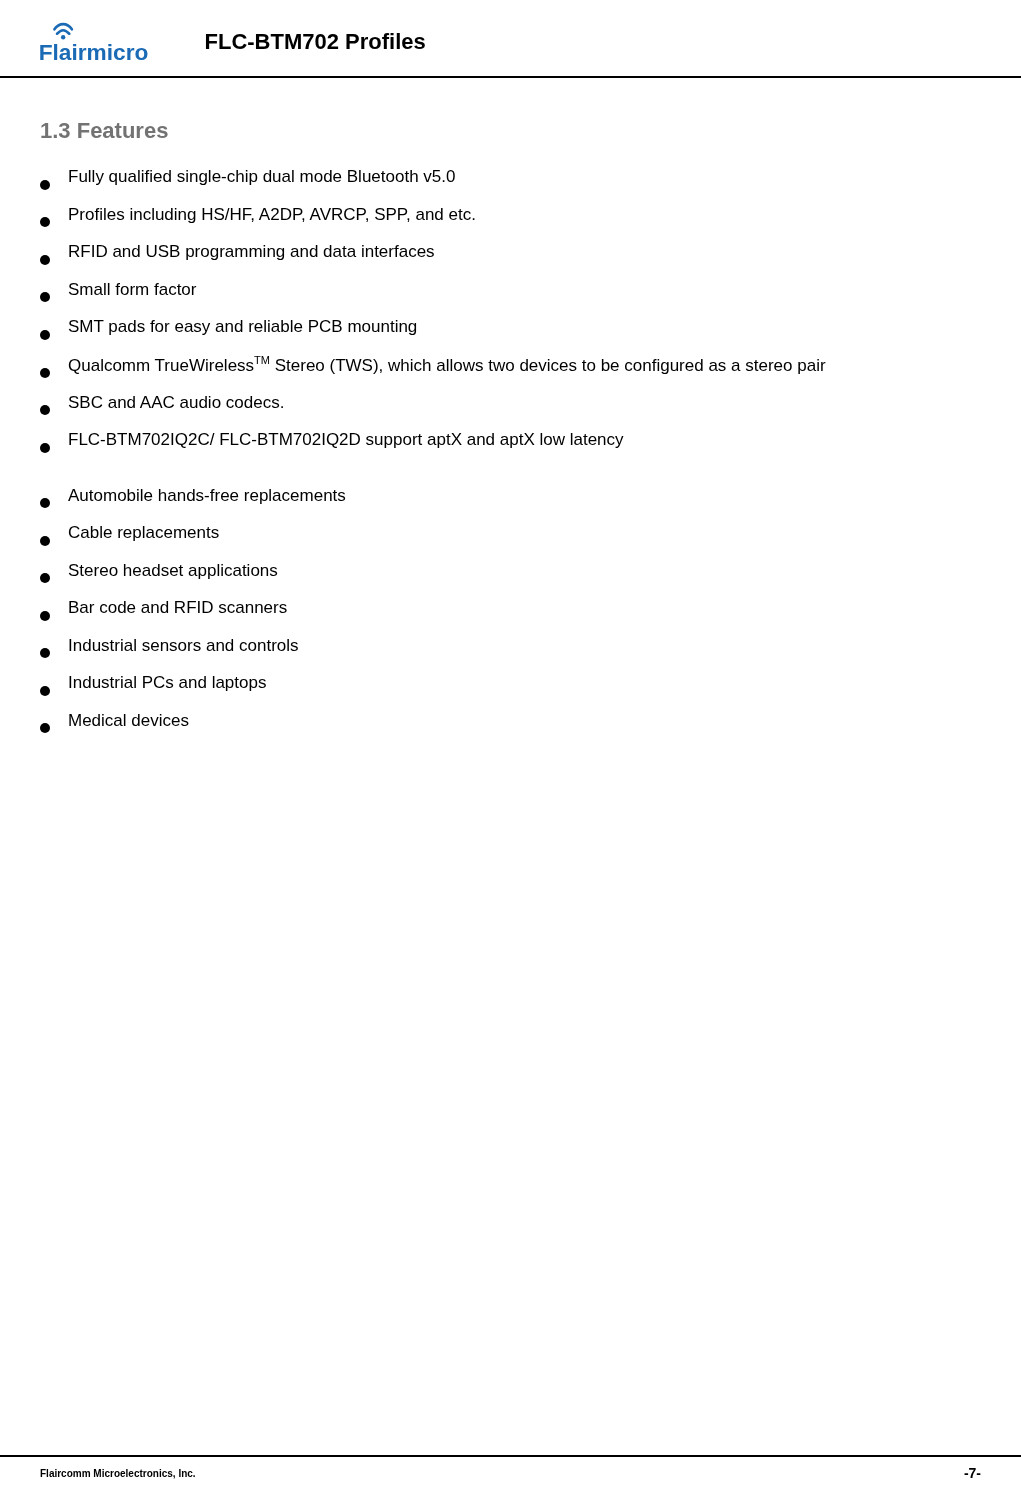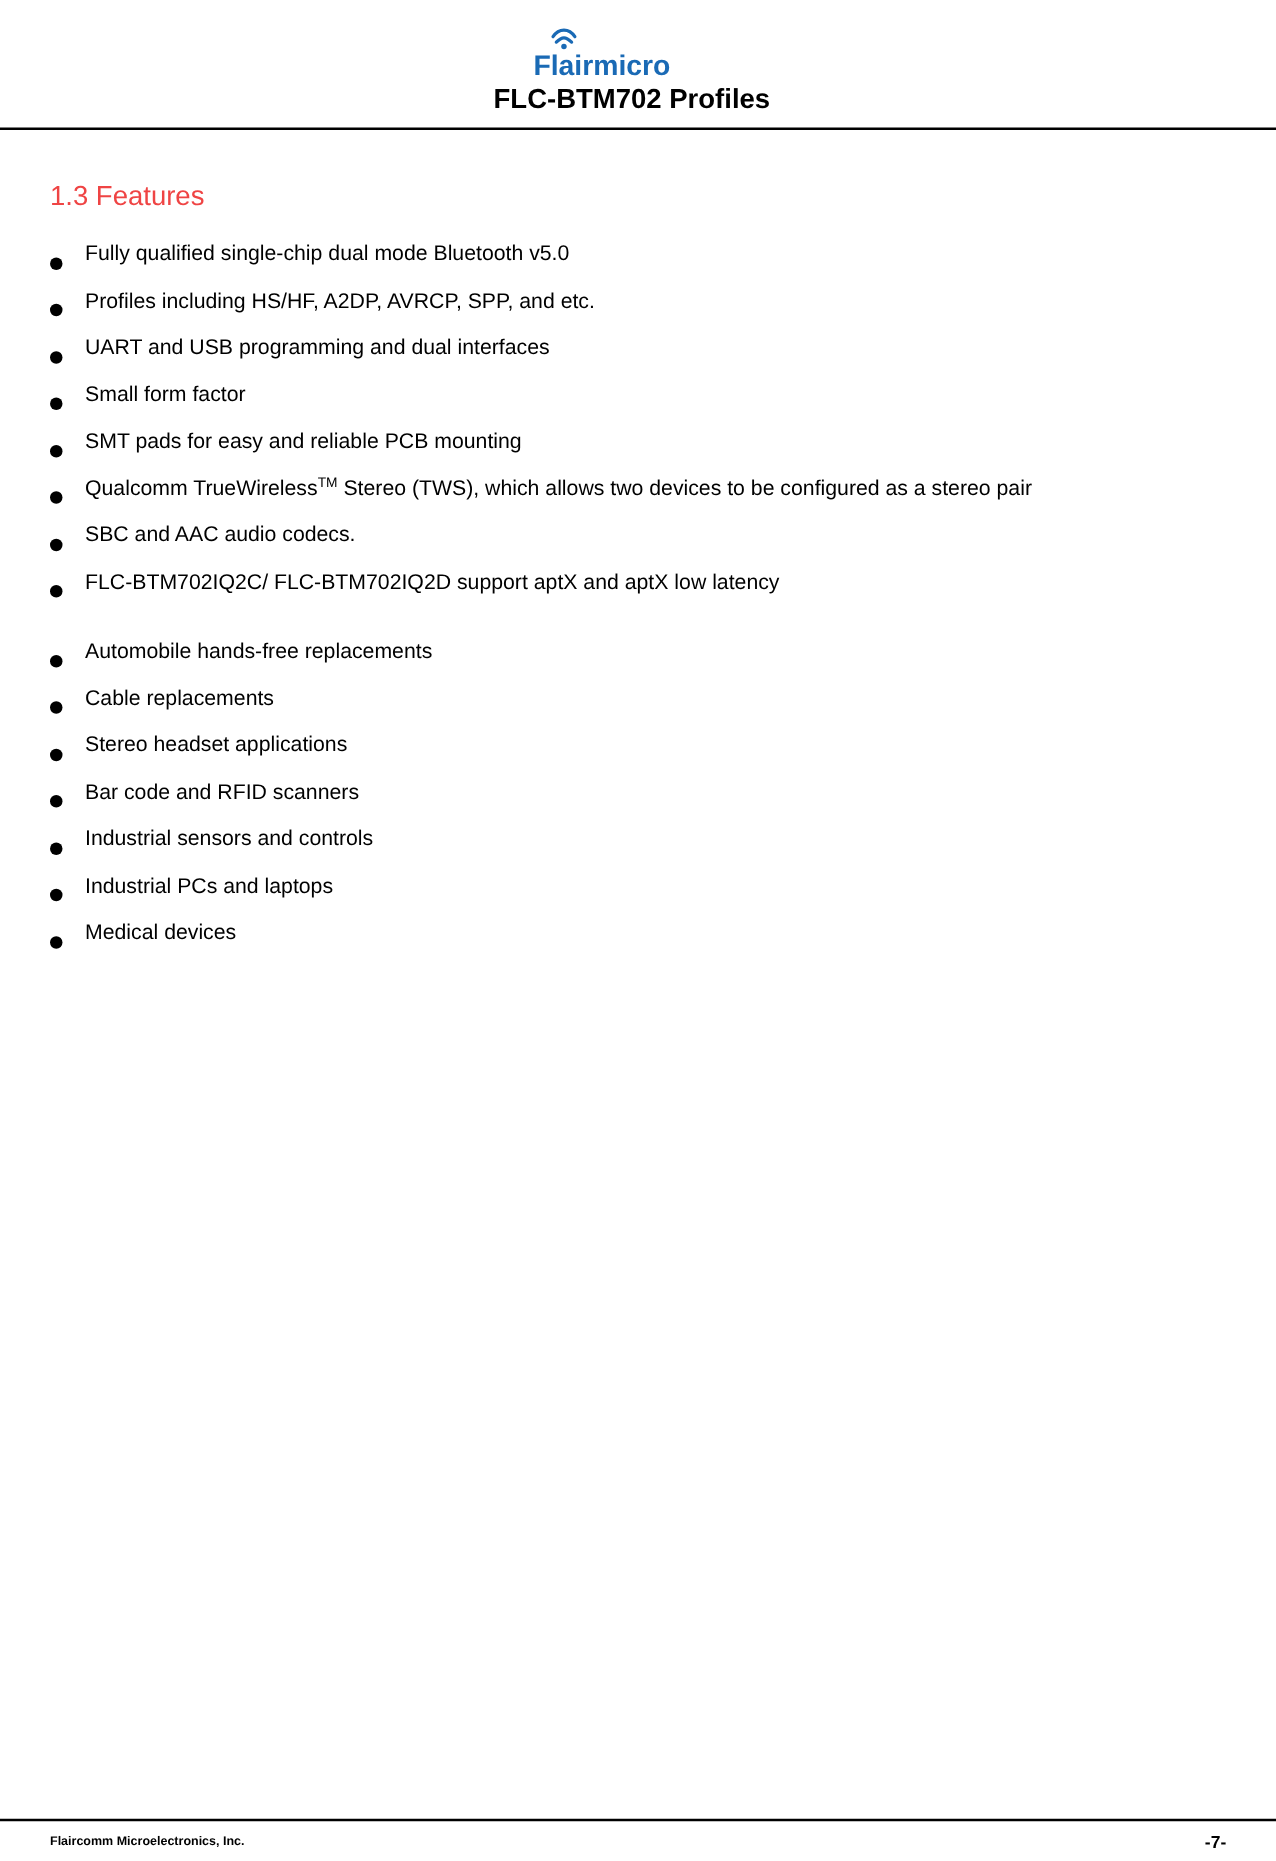--- a/index.html
+++ b/index.html
@@ -17,42 +17,41 @@
       min-height: 1489px;
       position: relative;
     }
 
     .header {
       display: flex;
       justify-content: flex-start;
       align-items: center;
       padding: 18px 40px 10px 30px;
       border-bottom: 2px solid #000000;
-      flex-direction: column;
     }
 
     .logo-area {
       display: flex;
       align-items: center;
     }
 
     .header-title {
       font-size: 22px;
       font-weight: bold;
       color: #000000;
     }
 
     .content {
       padding: 30px 40px 30px 40px;
     }
 
     .section-heading {
       font-size: 22px;
-      font-weight: normal;
-      color: #ef4444;
+      font-weight: bold;
+      color: #737373;
       margin-bottom: 20px;
       margin-top: 10px;
     }
 
     .bullet-list {
       list-style: none;
       padding-left: 0;
       margin-bottom: 30px;
     }
 
@@ -144,21 +143,21 @@
       <span class="item-text">Fully qualified single-chip dual mode Bluetooth v5.0</span>
     </li>
 
     <li>
       <span class="bullet-dot"></span>
       <span class="item-text">Profiles including HS/HF, A2DP, AVRCP, SPP, and etc.</span>
     </li>
 
     <li>
       <span class="bullet-dot"></span>
-      <span class="item-text">UART and USB programming and dual interfaces</span>
+      <span class="item-text">RFID and USB programming and data interfaces</span>
     </li>
 
     <li>
       <span class="bullet-dot"></span>
       <span class="item-text">Small form factor</span>
     </li>
 
     <li>
       <span class="bullet-dot"></span>
       <span class="item-text">SMT pads for easy and reliable PCB mounting</span>

